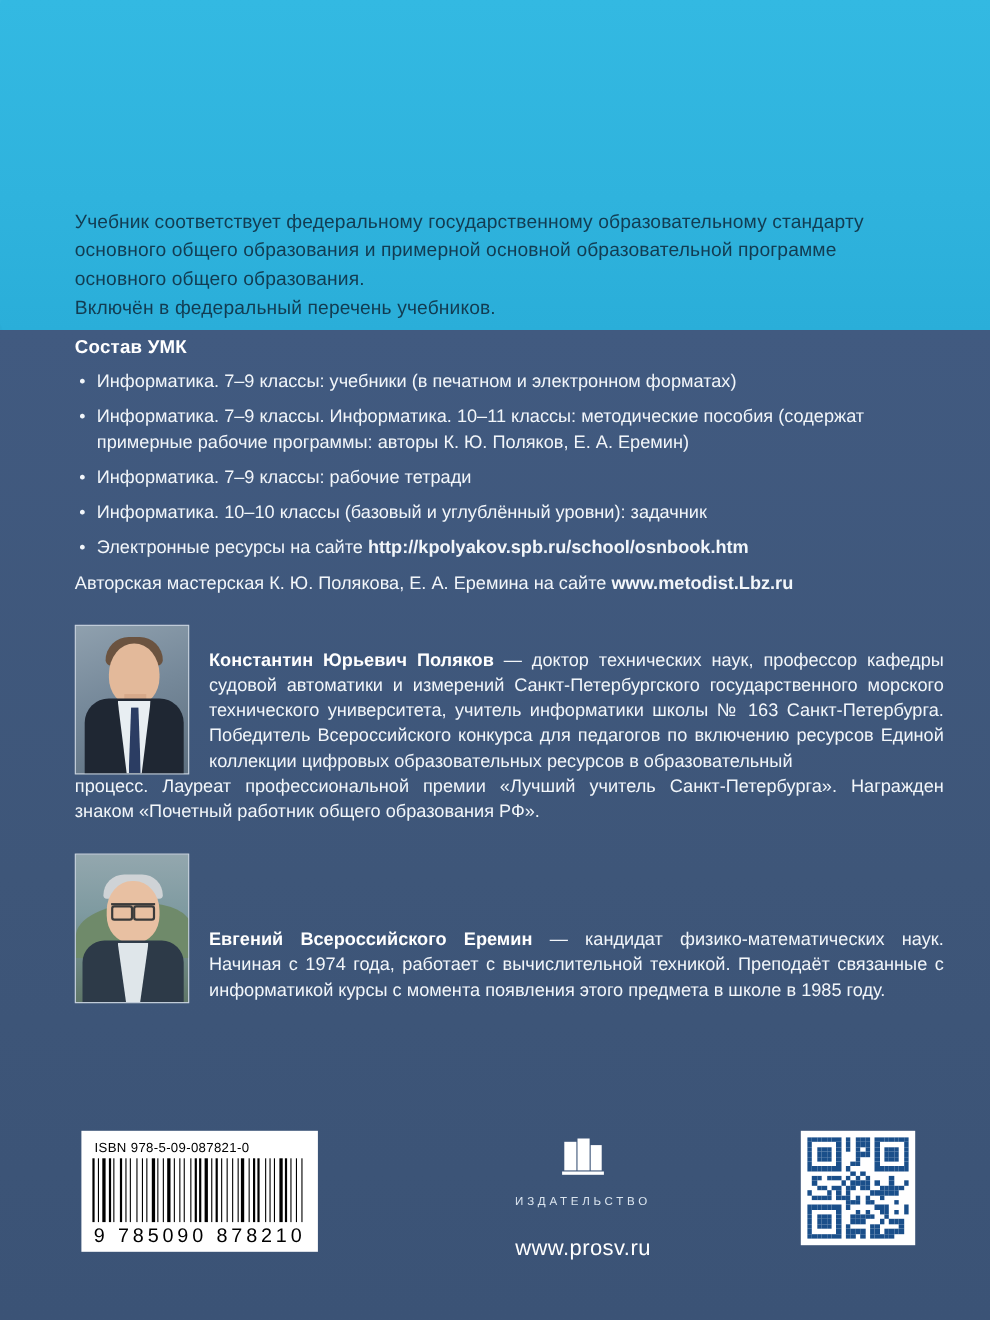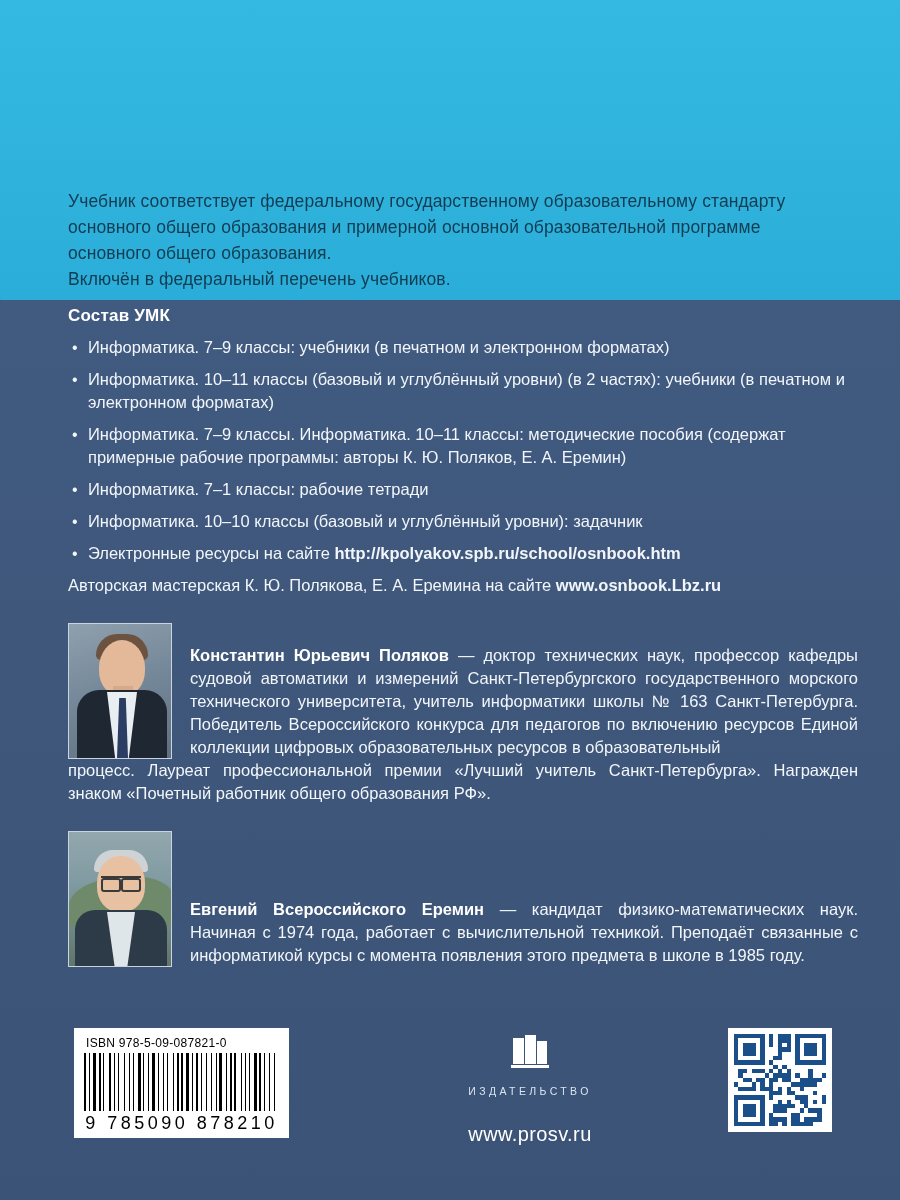--- a/index.html
+++ b/index.html
@@ -224,31 +224,30 @@
   </div>
 
   <div class="body-area"></div>
 
   <div class="content">
 
     <div class="umk-title">Состав УМК</div>
 
     <ul class="umk-list">
       <li>Информатика. 7–9 классы: учебники (в печатном и электронном форматах)</li>
-      <li>Информатика. 10–11 классы (базовый и углублённый уровни) (в 2 частях): учебники (в печатном и электронном форматах)</li>
       <li>Информатика. 7–9 классы. Информатика. 10–11 классы: методические пособия (содержат примерные рабочие программы: авторы К. Ю. Поляков, Е. А. Еремин)</li>
-      <li>Информатика. 7–1 классы: рабочие тетради</li>
+      <li>Информатика. 7–9 классы: рабочие тетради</li>
       <li>Информатика. 10–10 классы (базовый и углублённый уровни): задачник</li>
       <li>
         <span>Электронные ресурсы на сайте </span><span class="bold">http://kpolyakov.spb.ru/school/osnbook.htm</span>
       </li>
     </ul>
 
     <p class="mastersk">
-      <span>Авторская мастерская  К. Ю. Полякова, Е. А. Еремина на сайте </span><span class="bold">www.osnbook.Lbz.ru</span>
+      <span>Авторская мастерская  К. Ю. Полякова, Е. А. Еремина на сайте </span><span class="bold">www.metodist.Lbz.ru</span>
     </p>
 
     <div class="author-wrap">
       <div class="author">
         <div class="photo">
           <div class="p1-bg"></div>
           <div class="p1-hair"></div>
           <div class="p1-face"></div>
           <div class="p1-neck"></div>
           <div class="p1-body"></div>

